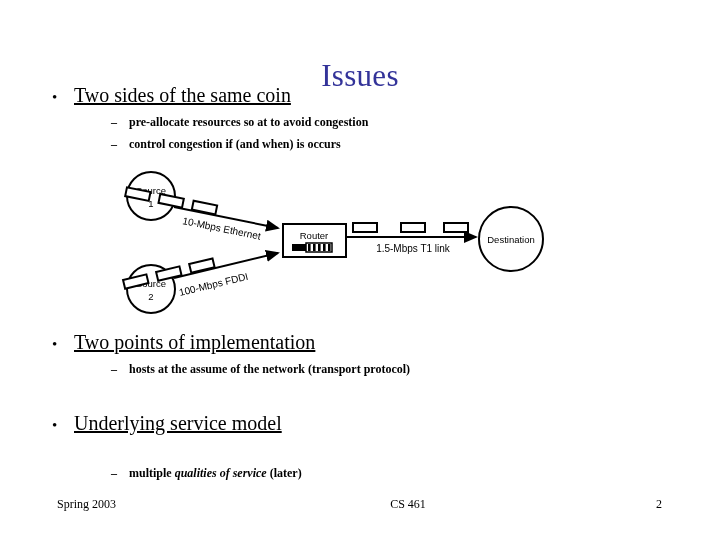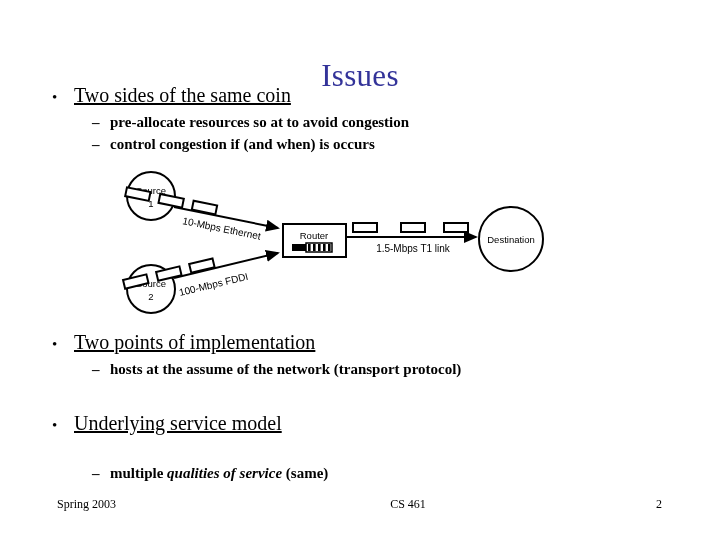--- a/index.html
+++ b/index.html
@@ -41,22 +41,22 @@
     text-decoration: underline;
   }
   .lvl1 .dot {
     display: inline-block;
     width: 22px;
     font-size: 15px;
     vertical-align: baseline;
   }
   .lvl2 {
     position: absolute;
-    left: 92px;
-    font-size: 15px;
+    left: 111px;
+    font-size: 12px;
     line-height: 19px;
     font-weight: bold;
     white-space: nowrap;
   }
   .lvl2 .dash {
     display: inline-block;
     width: 18px;
   }
   .lvl2 .ital { font-style: italic; }
 
@@ -193,20 +193,20 @@
     <span class="dot">•</span><span>Two points of implementation</span>
   </div>
   <div class="lvl2" style="top:360px">
     <span class="dash">–</span><span>hosts at the assume of the network (transport protocol)</span>
   </div>
 
   <div class="lvl1" style="top:411px">
     <span class="dot">•</span><span>Underlying service model</span>
   </div>
   <div class="lvl2" style="top:464px">
-    <span class="dash">–</span><span>multiple </span><span class="ital">qualities of service</span><span> (same)</span>
+    <span class="dash">–</span><span>multiple </span><span class="ital">qualities of service</span><span> (later)</span>
   </div>
 
   <div class="footer" id="footer-left">Spring 2003</div>
   <div class="footer" id="footer-center">CS 461</div>
   <div class="footer" id="footer-right">2</div>
 
 </div>
 
 </body></html>

